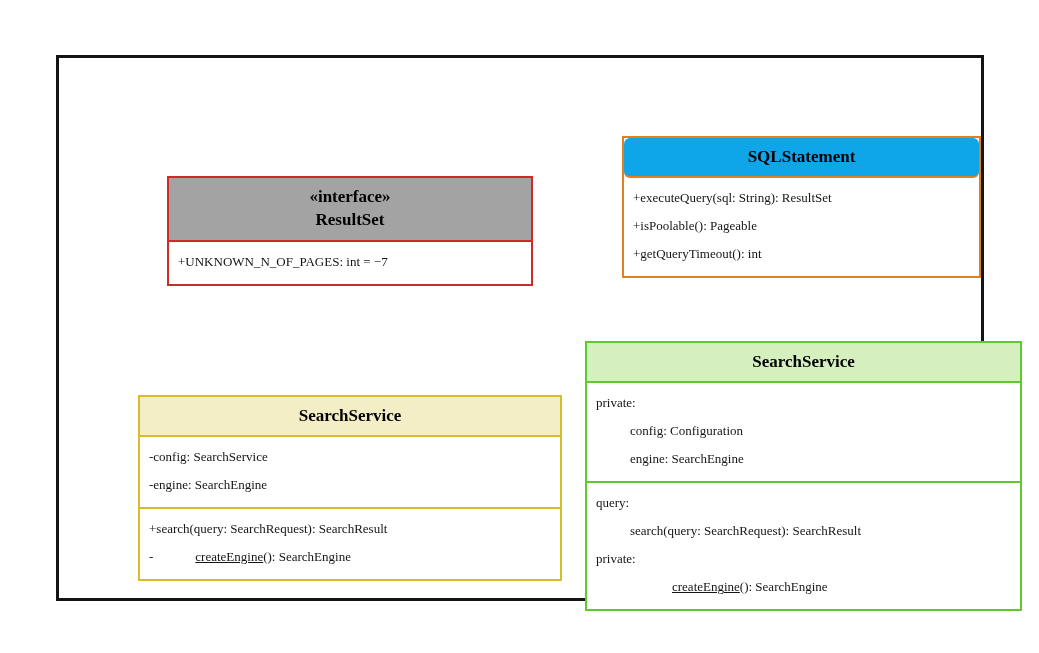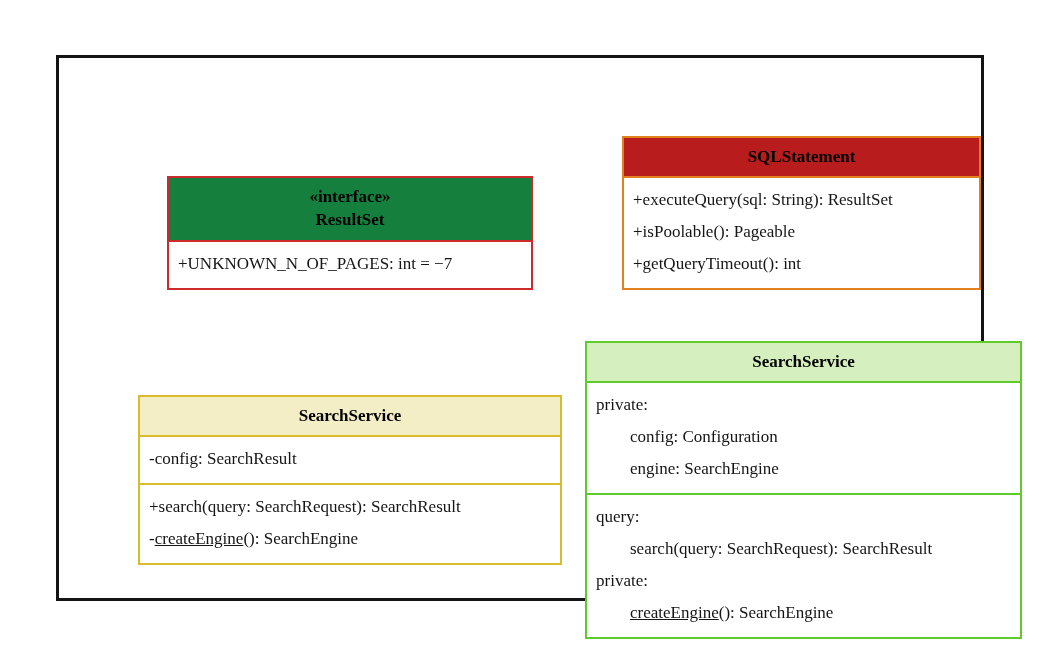--- a/index.html
+++ b/index.html
@@ -63,39 +63,40 @@
   .uml-compartment {
     box-sizing: border-box;
     padding: 6px 0 8px 0;
   }
   .uml-compartment + .uml-compartment {
     border-top-style: solid;
     border-top-width: 2px;
   }
 
   .uml-row {
-    font-size: 17px;
+    font-size: 13px;
     line-height: 1.0;
     padding: 7px 9px 8px 9px;
     white-space: nowrap;
     color: #151515;
   }
   .uml-row.indent {
     padding-left: 43px;
   }
   .uml-row .static {
     text-decoration: underline;
+    margin-left: 42px;
   }
 
   
   .theme-red   { border-color: #cc2b2b; }
-  .theme-red   > .uml-header { background: #15803d; border-bottom-color: #cc2b2b; }
+  .theme-red   > .uml-header { background: #a3a3a3; border-bottom-color: #cc2b2b; }
 
   .theme-orange { border-color: #e2801e; }
-  .theme-orange > .uml-header { background: #b91c1c; border-bottom-color: #e2801e; }
+  .theme-orange > .uml-header { background: #0ea5e9; border-bottom-color: #e2801e; border-radius: 6px; }
 
   .theme-yellow { border-color: #d8bc2c; }
   .theme-yellow > .uml-header { background: #f4eec7; border-bottom-color: #d8bc2c; }
   .theme-yellow .uml-compartment + .uml-compartment { border-top-color: #d8bc2c; }
 
   .theme-green { border-color: #5ecb2b; }
   .theme-green > .uml-header { background: #d5f0be; border-bottom-color: #5ecb2b; }
   .theme-green .uml-compartment + .uml-compartment { border-top-color: #5ecb2b; }
 
   
@@ -130,21 +131,22 @@
         <div class="uml-row">+isPoolable(): Pageable</div>
         <div class="uml-row">+getQueryTimeout(): int</div>
       </div>
     </div>
 
     <div class="uml-box theme-yellow" id="box-searchservice-uml">
       <div class="uml-header">
         <span class="cname">SearchService</span>
       </div>
       <div class="uml-compartment">
-        <div class="uml-row">-config: SearchResult</div>
+        <div class="uml-row">-config: SearchService</div>
+        <div class="uml-row">-engine: SearchEngine</div>
       </div>
       <div class="uml-compartment">
         <div class="uml-row">+search(query: SearchRequest): SearchResult</div>
         <div class="uml-row"><span>-</span><span class="static">createEngine</span><span>(): SearchEngine</span></div>
       </div>
     </div>
 
     <div class="uml-box theme-green" id="box-searchservice-cpp">
       <div class="uml-header">
         <span class="cname">SearchService</span>

